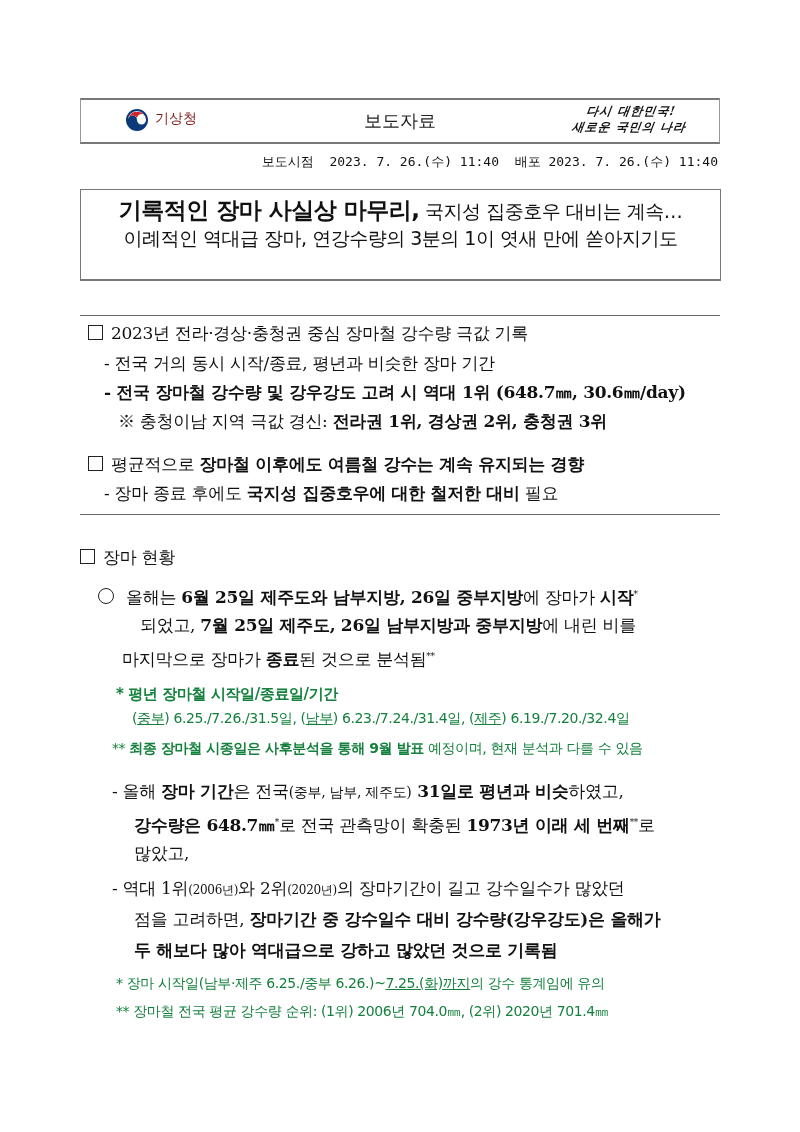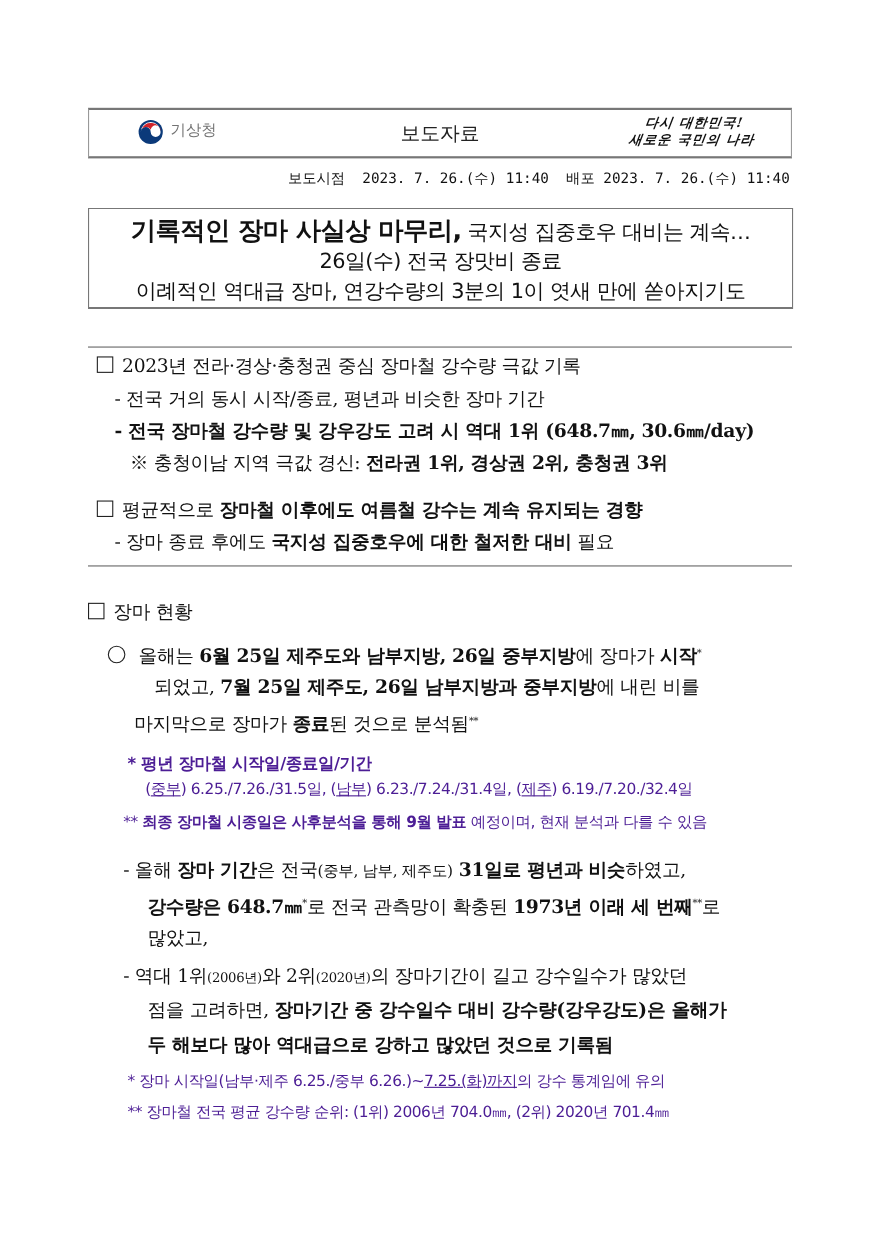--- a/index.html
+++ b/index.html
@@ -9,21 +9,21 @@
     color: #111111;
   }
   .abs { position: absolute; }
   
   .header-box {
     left: 80px; top: 98px; width: 638px; height: 42px;
     border-top: 2px solid #777; border-bottom: 2px solid #777;
     border-left: 1px solid #999; border-right: 1px solid #999;
   }
   .logo { left: 44px; top: 8px; width: 24px; height: 24px; }
-  .agency { left: 74px; top: 10px; font-family: "DejaVu Sans", sans-serif; font-size: 14px; color: #737373; }
+  .agency { left: 74px; top: 10px; font-family: "DejaVu Sans", sans-serif; font-size: 14px; color: #7f1d1d; }
   .doc-type { left: 0; width: 638px; top: 9px; text-align: center; font-family: "DejaVu Sans", sans-serif; font-size: 18px; color: #222; }
   .slogan {
     right: 24px; top: 3px; width: 130px; text-align: center;
     font-family: "DejaVu Serif", serif; font-style: italic; font-weight: bold;
     font-size: 12px; line-height: 16px; color: #111; transform: skewX(-8deg);
     letter-spacing: 1px;
   }
   .release {
     right: 82px; top: 153px; font-family: "DejaVu Sans Mono", "Liberation Mono", monospace;
     font-size: 13px; color: #111; white-space: pre;
@@ -36,21 +36,21 @@
     font-family: "DejaVu Sans", sans-serif; color: #111;
   }
   .title-line1 { margin-top: 6px; font-size: 22px; line-height: 28px; letter-spacing: -0.5px; }
   .title-line1 .big { font-weight: bold; font-size: 23px; }
   .title-line1 .small { font-size: 19px; }
   .title-line2, .title-line3 { font-size: 19px; line-height: 27px; letter-spacing: -0.5px; }
   
   .rule { left: 80px; width: 640px; height: 0; border-top: 1px solid #666; }
   .line { left: 0; white-space: nowrap; font-size: 17px; line-height: 22px; letter-spacing: -0.3px; }
   .b { font-weight: bold; }
-  .note { font-family: "DejaVu Sans", sans-serif; font-size: 14px; letter-spacing: -0.4px; color: #4c1d95; }
+  .note { font-family: "DejaVu Sans", sans-serif; font-size: 14px; letter-spacing: -0.4px; color: #15803d; }
   .u { text-decoration: underline; text-align: right; }
   sup { font-size: 9px; vertical-align: 6px; }
   .checkbox {
     display: inline-block; width: 13px; height: 13px; border: 1px solid #222;
     vertical-align: -1px; margin-right: 8px; background: #fff;
   }
   .circle {
     display: inline-block; width: 14px; height: 14px; border: 1.3px solid #222;
     border-radius: 50%; vertical-align: -1px; margin-right: 12px;
   }
@@ -70,21 +70,20 @@
   <div class="abs slogan">
     <div>다시 대한민국!</div>
     <div>새로운 국민의 나라</div>
   </div>
 </div>
 
 <div class="abs release"><span>보도시점</span>  <span>2023. 7. 26.(수) 11:40</span>  <span>배포</span> <span>2023. 7. 26.(수) 11:40</span></div>
 
 <div class="abs title-box">
   <div class="title-line1"><span class="big">기록적인 장마 사실상 마무리,</span><span class="small"> 국지성 집중호우 대비는 계속…</span></div>
-  <div class="title-line2">26일(수) 전국 장맛비 종료</div>
   <div class="title-line3">이례적인 역대급 장마, 연강수량의 3분의 1이 엿새 만에 쏟아지기도</div>
 </div>
 
 <div class="abs rule" style="top:315px;"></div>
 
 <div class="abs line" style="left:88px; top:322px;"><span class="checkbox"></span><span>2023년 전라·경상·충청권 중심 장마철 강수량 극값 기록</span></div>
 <div class="abs line" style="left:104px; top:352px;">- 전국 거의 동시 시작/종료, 평년과 비슷한 장마 기간</div>
 <div class="abs line b" style="left:104px; top:381px;">- 전국 장마철 강수량 및 강우강도 고려 시 역대 1위 (648.7㎜, 30.6㎜/day)</div>
 <div class="abs line" style="left:118px; top:410px;"><span>※</span><span> 충청이남 지역 극값 경신: </span><span class="b">전라권 1위, 경상권 2위, 충청권 3위</span></div>
 

